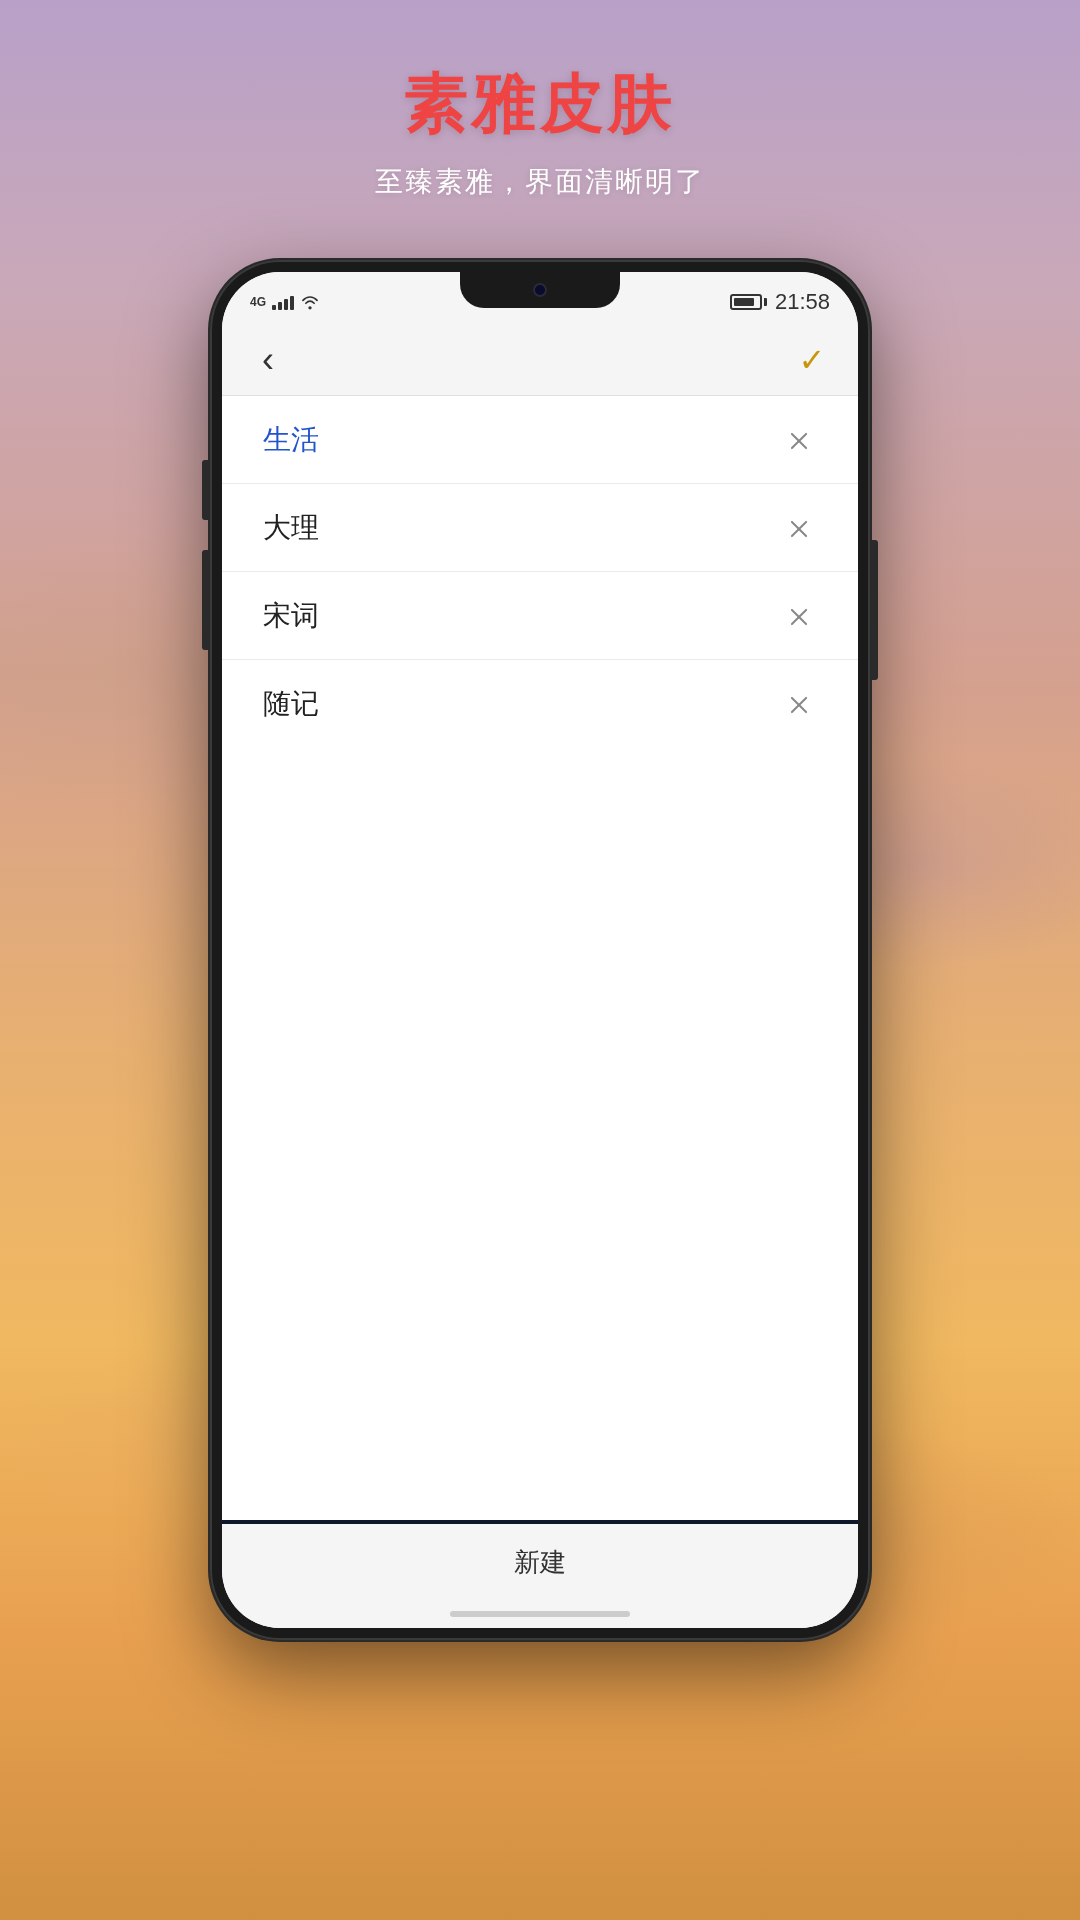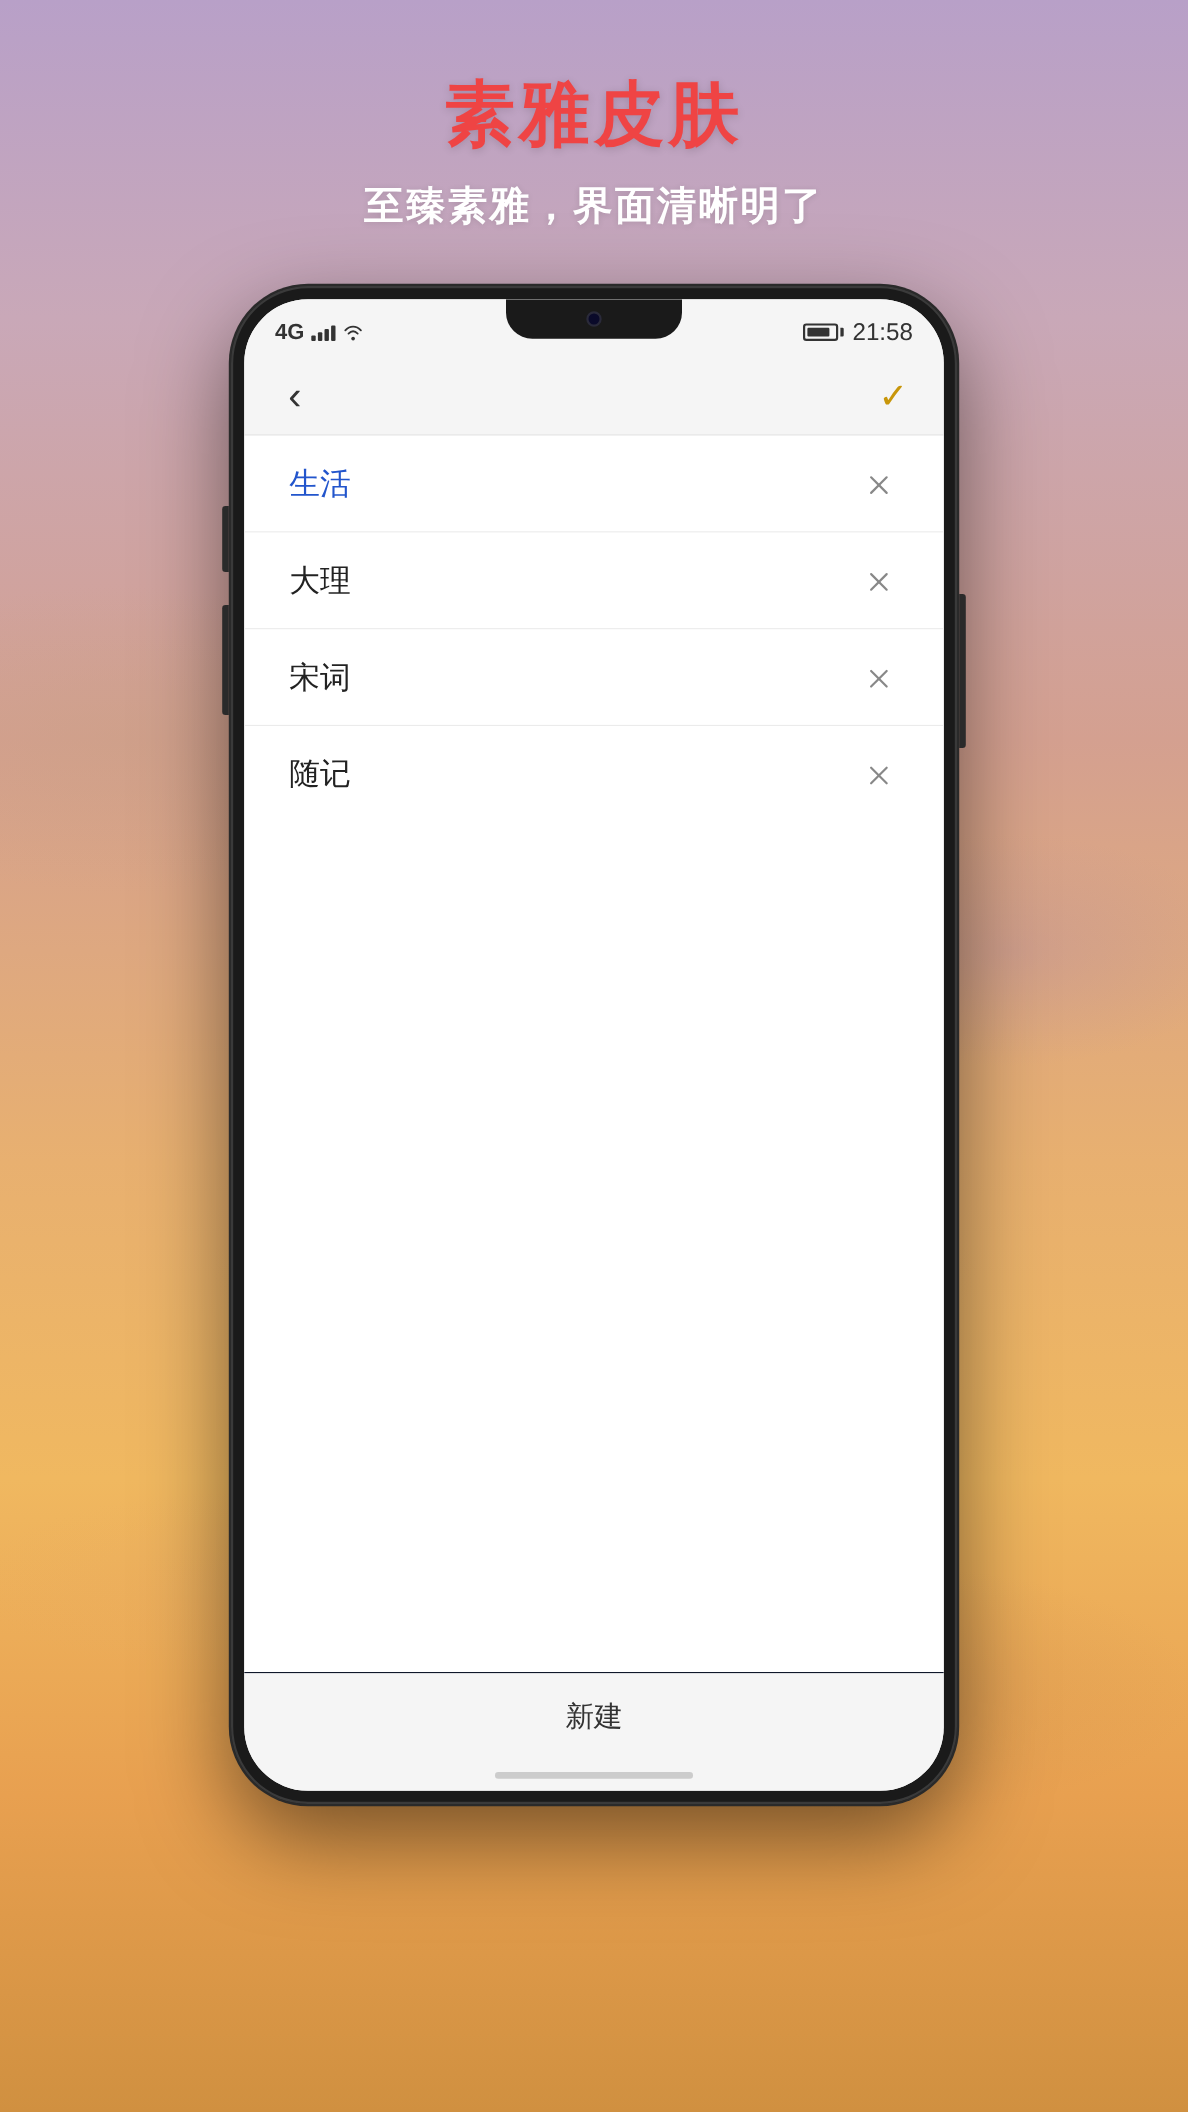--- a/index.html
+++ b/index.html
@@ -49,24 +49,24 @@
 
     .page-title h1 {
       font-size: 64px;
       font-weight: bold;
       color: #ef4444;
       text-shadow: 0 2px 8px rgba(0,0,0,0.15);
       letter-spacing: 4px;
     }
 
     .page-title p {
-      font-size: 36px;
+      font-size: 28px;
       color: white;
       margin-top: 16px;
-      font-weight: 700;
+      font-weight: 400;
       text-shadow: 0 1px 6px rgba(0,0,0,0.12);
       letter-spacing: 2px;
     }
 
     
     .phone-frame {
       position: absolute;
       top: 260px;
       left: 50%;
       transform: translateX(-50%);
@@ -308,21 +308,21 @@
     .close-x::before { transform: rotate(45deg); }
     .close-x::after { transform: rotate(-45deg); }
 
     
     .bottom-bar {
       height: 80px;
       background: #f5f5f5;
       display: flex;
       align-items: center;
       justify-content: center;
-      border-top: 1px solid #0f172a;
+      border-top: 4px solid #0f172a;
       flex-shrink: 0;
     }
     .new-btn {
       font-size: 26px;
       color: #333;
       font-weight: 400;
     }
 
     
     .home-indicator {
@@ -358,21 +358,21 @@
   <div class="btn-right"></div>
 
   <div class="phone-screen">
 
     <div class="notch">
       <div class="camera"></div>
     </div>
 
     <div class="status-bar">
       <div class="status-left">
-        <span style="font-size:20px; font-weight:600;">
+        <span style="font-size:12px; font-weight:600;">
           <span>4G</span>
         </span>
         <div class="signal-bars">
           <div class="signal-bar" style="height:5px;"></div>
           <div class="signal-bar" style="height:8px;"></div>
           <div class="signal-bar" style="height:11px;"></div>
           <div class="signal-bar" style="height:14px;"></div>
         </div>
         <svg class="wifi-icon" viewBox="0 0 24 18" fill="none">
           <path d="M12 14a2 2 0 1 1 0 4 2 2 0 0 1 0-4z" fill="#333"></path>

